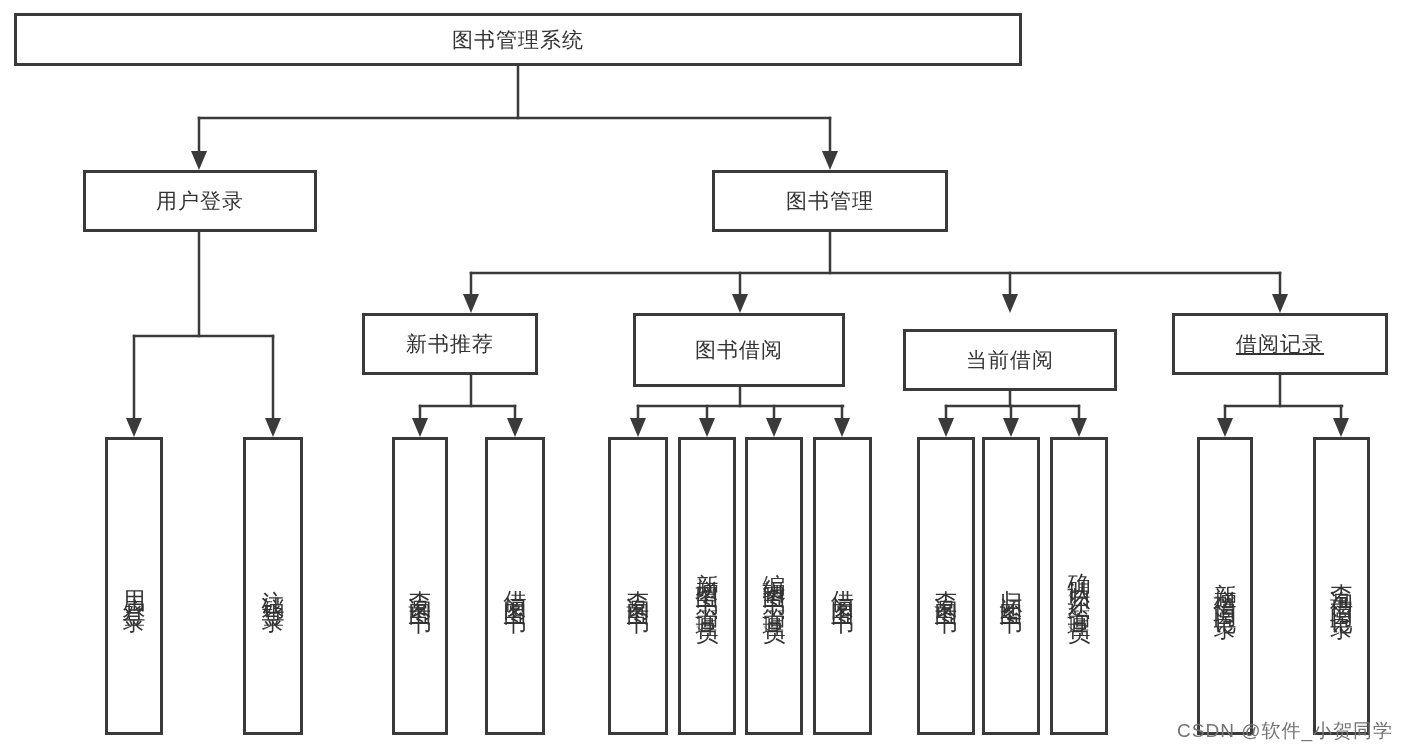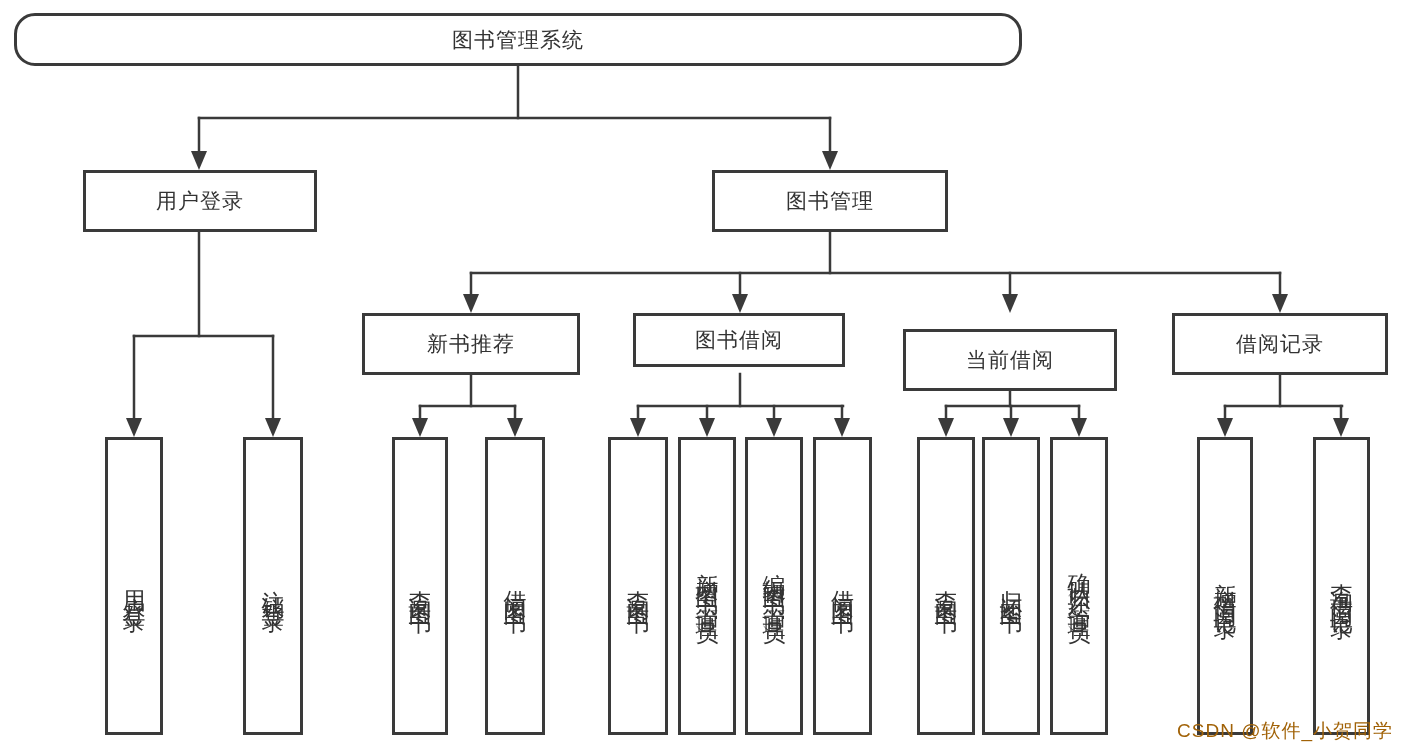--- a/index.html
+++ b/index.html
@@ -48,21 +48,21 @@
     text-orientation: mixed;
     letter-spacing: 7px;
     line-height: 1;
     white-space: nowrap;
   }
   #watermark {
     position: absolute;
     right: 12px;
     bottom: 3px;
     font-size: 19px;
-    color: #a16207;
+    color: #737373;
     letter-spacing: 1px;
     z-index: 3;
     white-space: nowrap;
   }
 </style>
 </head>
 <body>
 
 <div id="canvas">
 
@@ -114,41 +114,41 @@
       <polygon points="699,418 715,418 707,437" fill="#3a3a3a"></polygon>
       <polygon points="766,418 782,418 774,437" fill="#3a3a3a"></polygon>
       <polygon points="834,418 850,418 842,437" fill="#3a3a3a"></polygon>
       <polygon points="938,418 954,418 946,437" fill="#3a3a3a"></polygon>
       <polygon points="1003,418 1019,418 1011,437" fill="#3a3a3a"></polygon>
       <polygon points="1071,418 1087,418 1079,437" fill="#3a3a3a"></polygon>
       <polygon points="1217,418 1233,418 1225,437" fill="#3a3a3a"></polygon>
       <polygon points="1333,418 1349,418 1341,437" fill="#3a3a3a"></polygon>
     </svg>
 
-  <div class="hbox" style="left:14px; top:13px; width:1008px; height:53px;border-radius:21px;">
+  <div class="hbox" style="left:14px; top:13px; width:1008px; height:53px;">
     <span>图书管理系统</span>
   </div>
 
   <div class="hbox" style="left:83px; top:170px; width:234px; height:62px;">
     <span>用户登录</span>
   </div>
   <div class="hbox" style="left:712px; top:170px; width:236px; height:62px;align-items:center;">
     <span>图书管理</span>
   </div>
 
-  <div class="hbox" style="left:362px; top:313px; width:218px; height:62px;">
+  <div class="hbox" style="left:362px; top:313px; width:176px; height:62px;">
     <span>新书推荐</span>
   </div>
-  <div class="hbox" style="left:633px; top:313px; width:212px; height:54px;">
+  <div class="hbox" style="left:633px; top:313px; width:212px; height:74px;">
     <span>图书借阅</span>
   </div>
   <div class="hbox" style="left:903px; top:313px; width:214px; height:62px;margin-top:16px;">
     <span>当前借阅</span>
   </div>
-  <div class="hbox" style="left:1172px; top:313px; width:216px; height:62px;">
+  <div class="hbox" style="left:1172px; top:313px; width:216px; height:62px;text-decoration:underline;">
     <span>借阅记录</span>
   </div>
 
   <div class="vbox" style="left:105px; width:58px;">
     <span class="vtext">用户登录</span>
   </div>
   <div class="vbox" style="left:243px; width:60px;">
     <span class="vtext">注销登录</span>
   </div>
 

